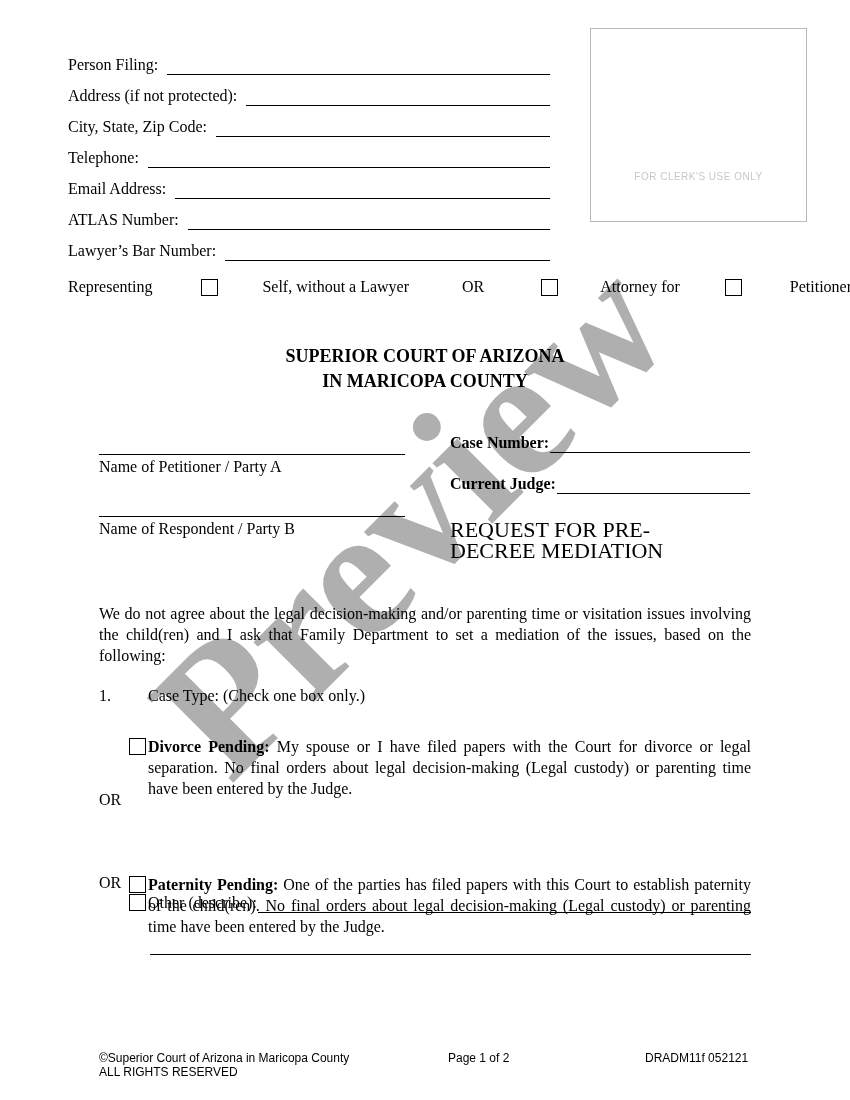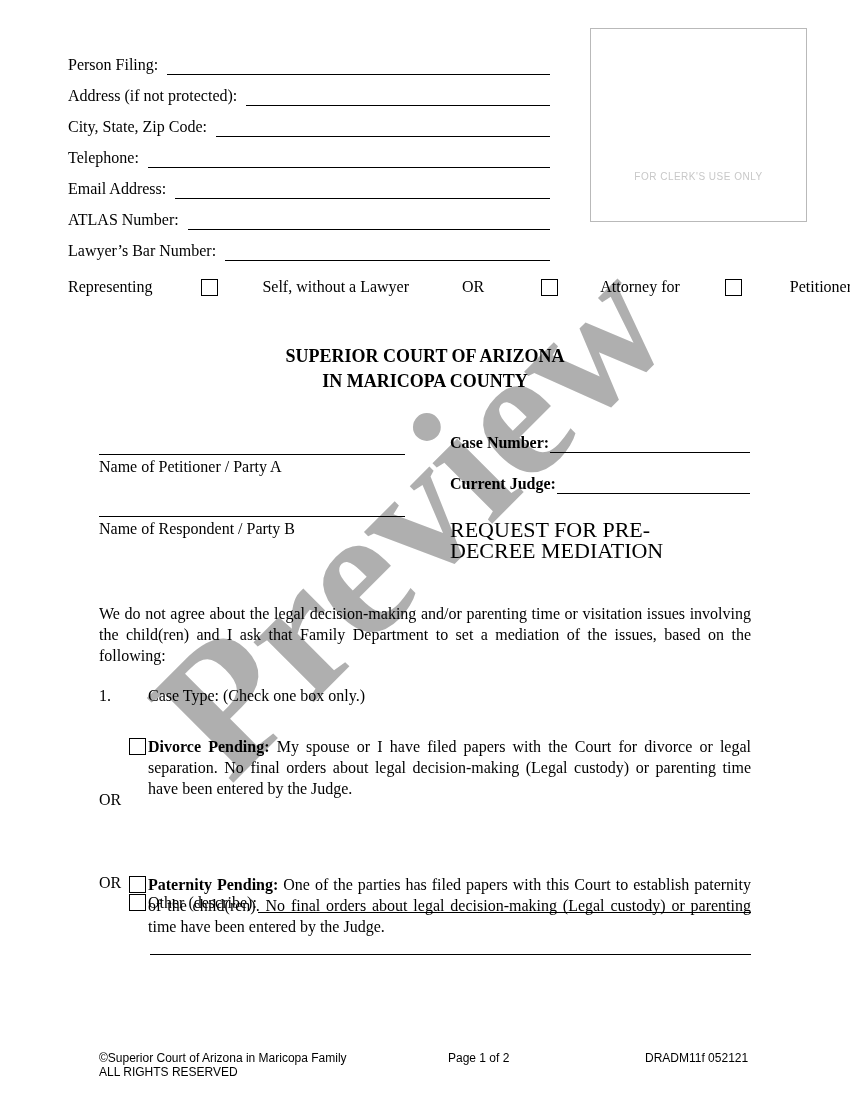--- a/index.html
+++ b/index.html
@@ -183,19 +183,19 @@
 
   <div class="abs other-row" style="left:129px; top:893px; width:622px;">
     <span class="cb"></span>
     <span class="hlabel">Other (describe):</span>
     <span class="hline"></span>
   </div>
 
   <div class="abs uline" style="left:150px; top:935px; width:601px; height:20px;"></div>
 
   <div class="abs footer-text" style="left:99px; top:1051px;">
-    <div>©Superior Court of Arizona in Maricopa Family</div>
+    <div>©Superior Court of Arizona in Maricopa County</div>
     <div>ALL RIGHTS RESERVED</div>
   </div>
   <div class="abs footer-text" style="left:420px; top:1051px;margin-left:28px;">Page 1 of 2</div>
   <div class="abs footer-text" style="left:645px; top:1051px;">DRADM11f 052121</div>
 
 </div>
 
 </body></html>

